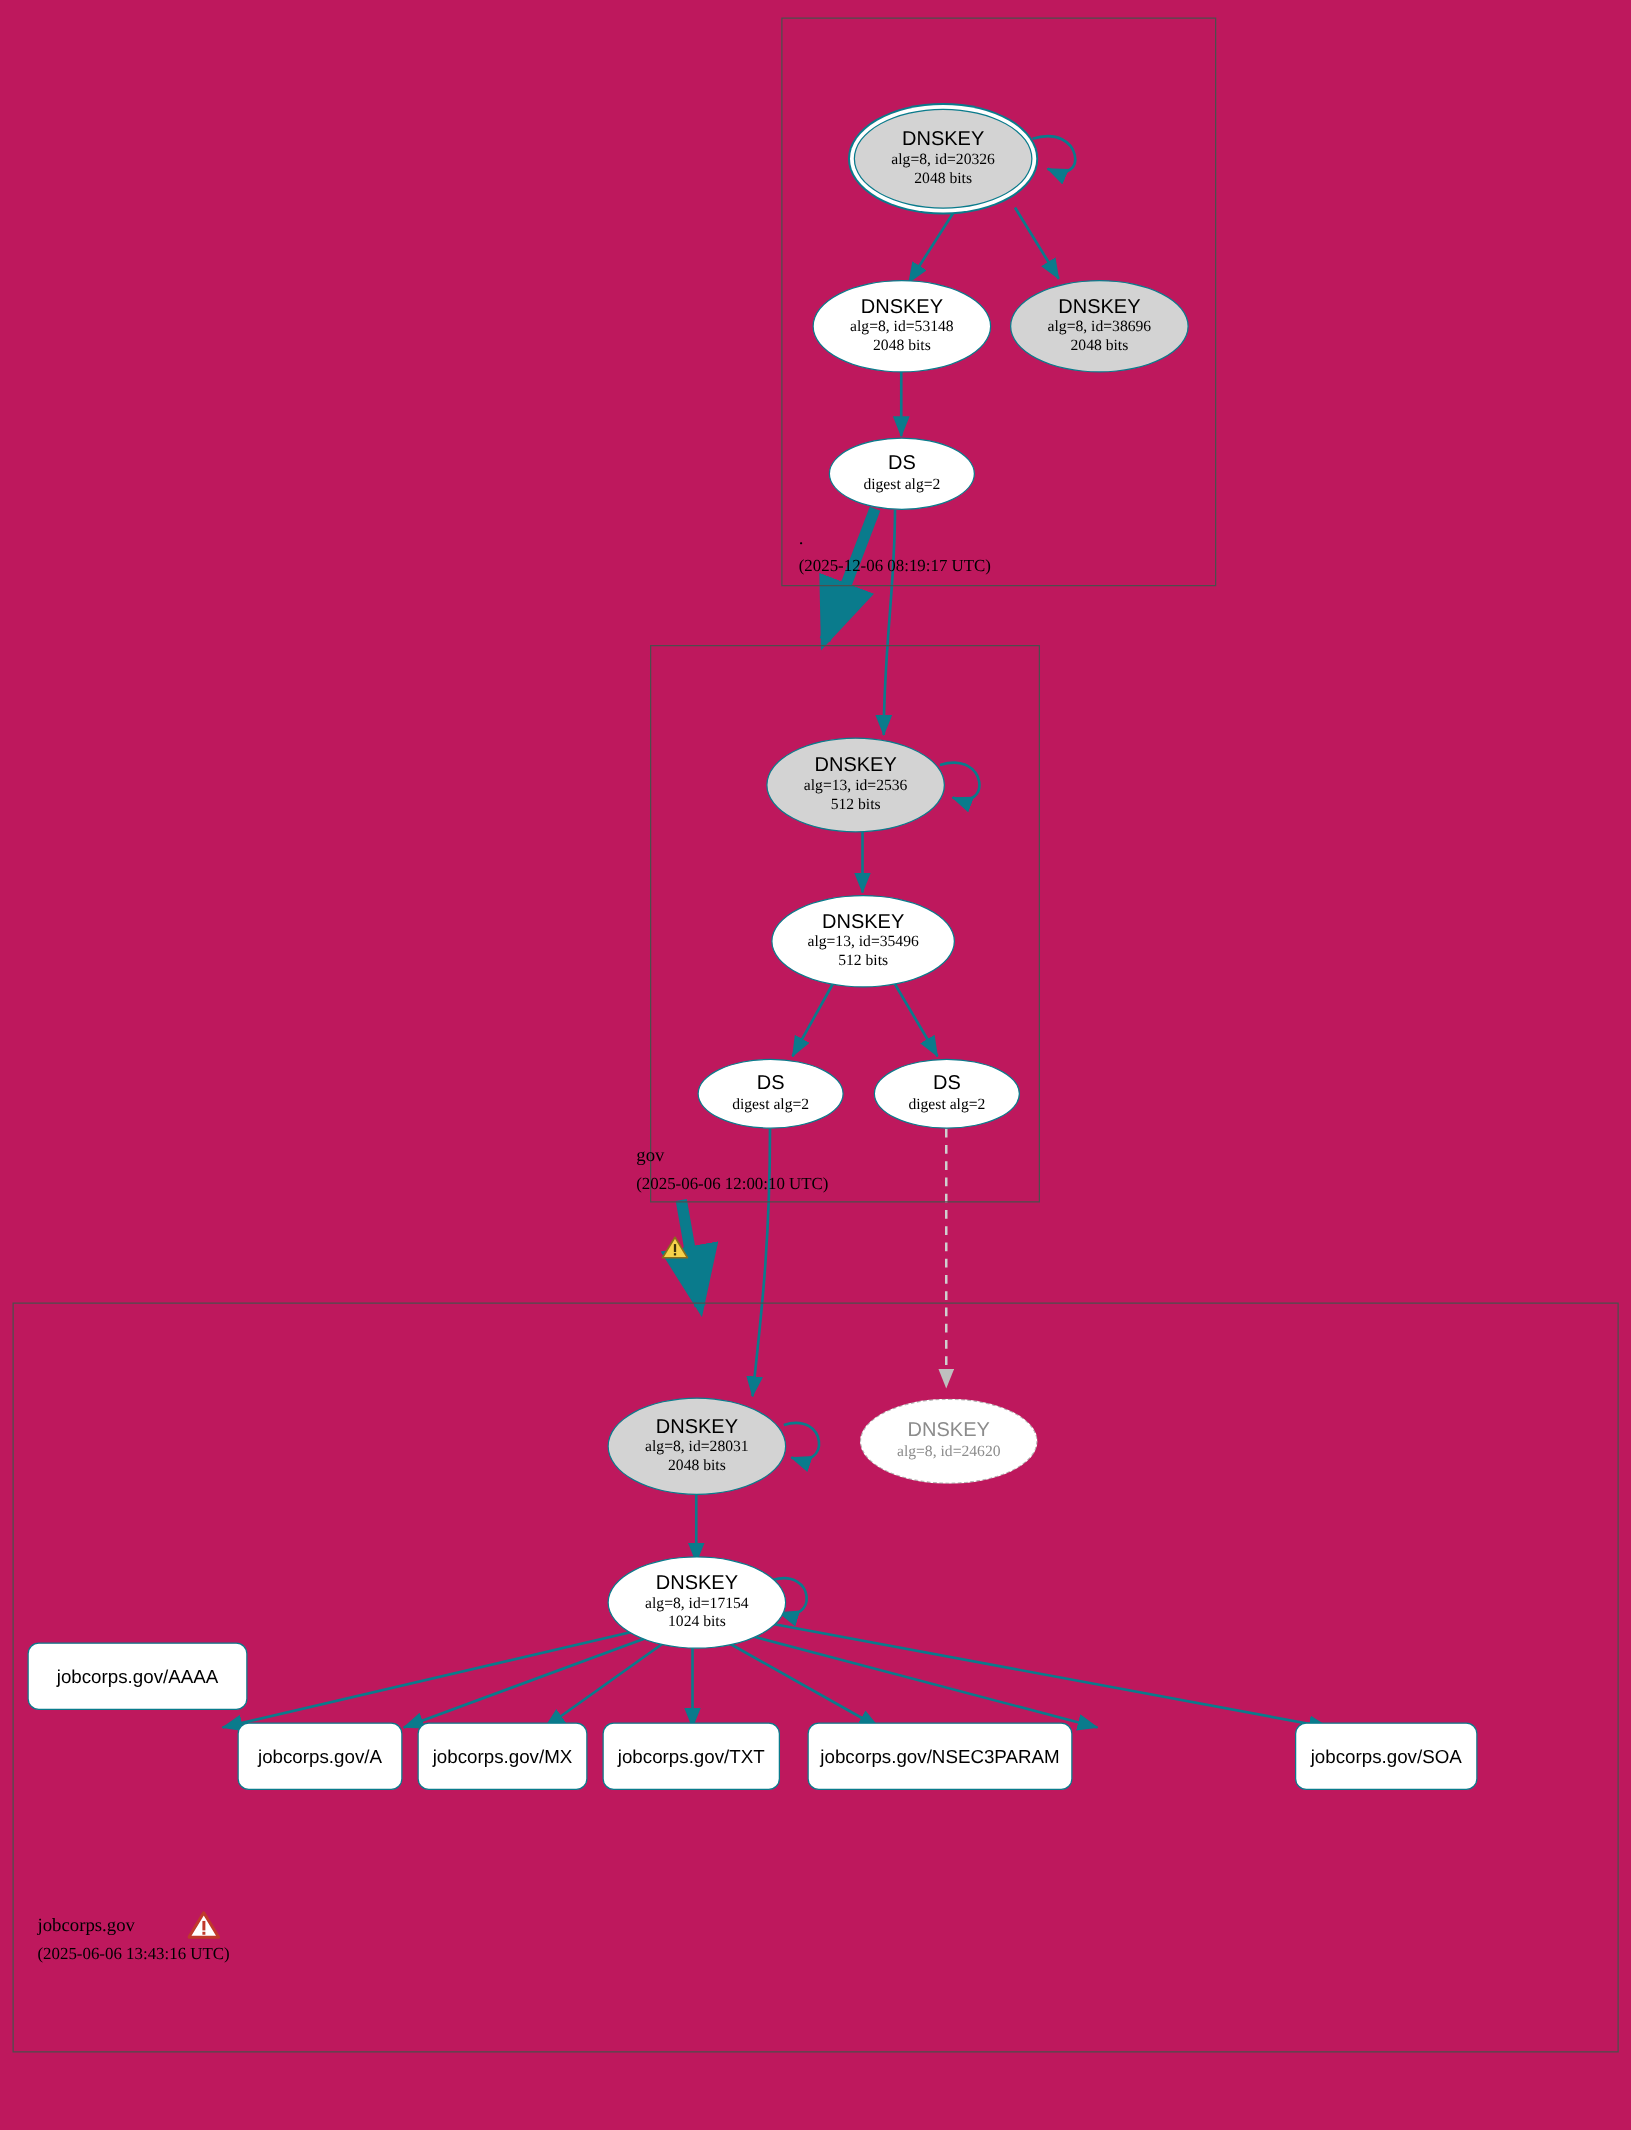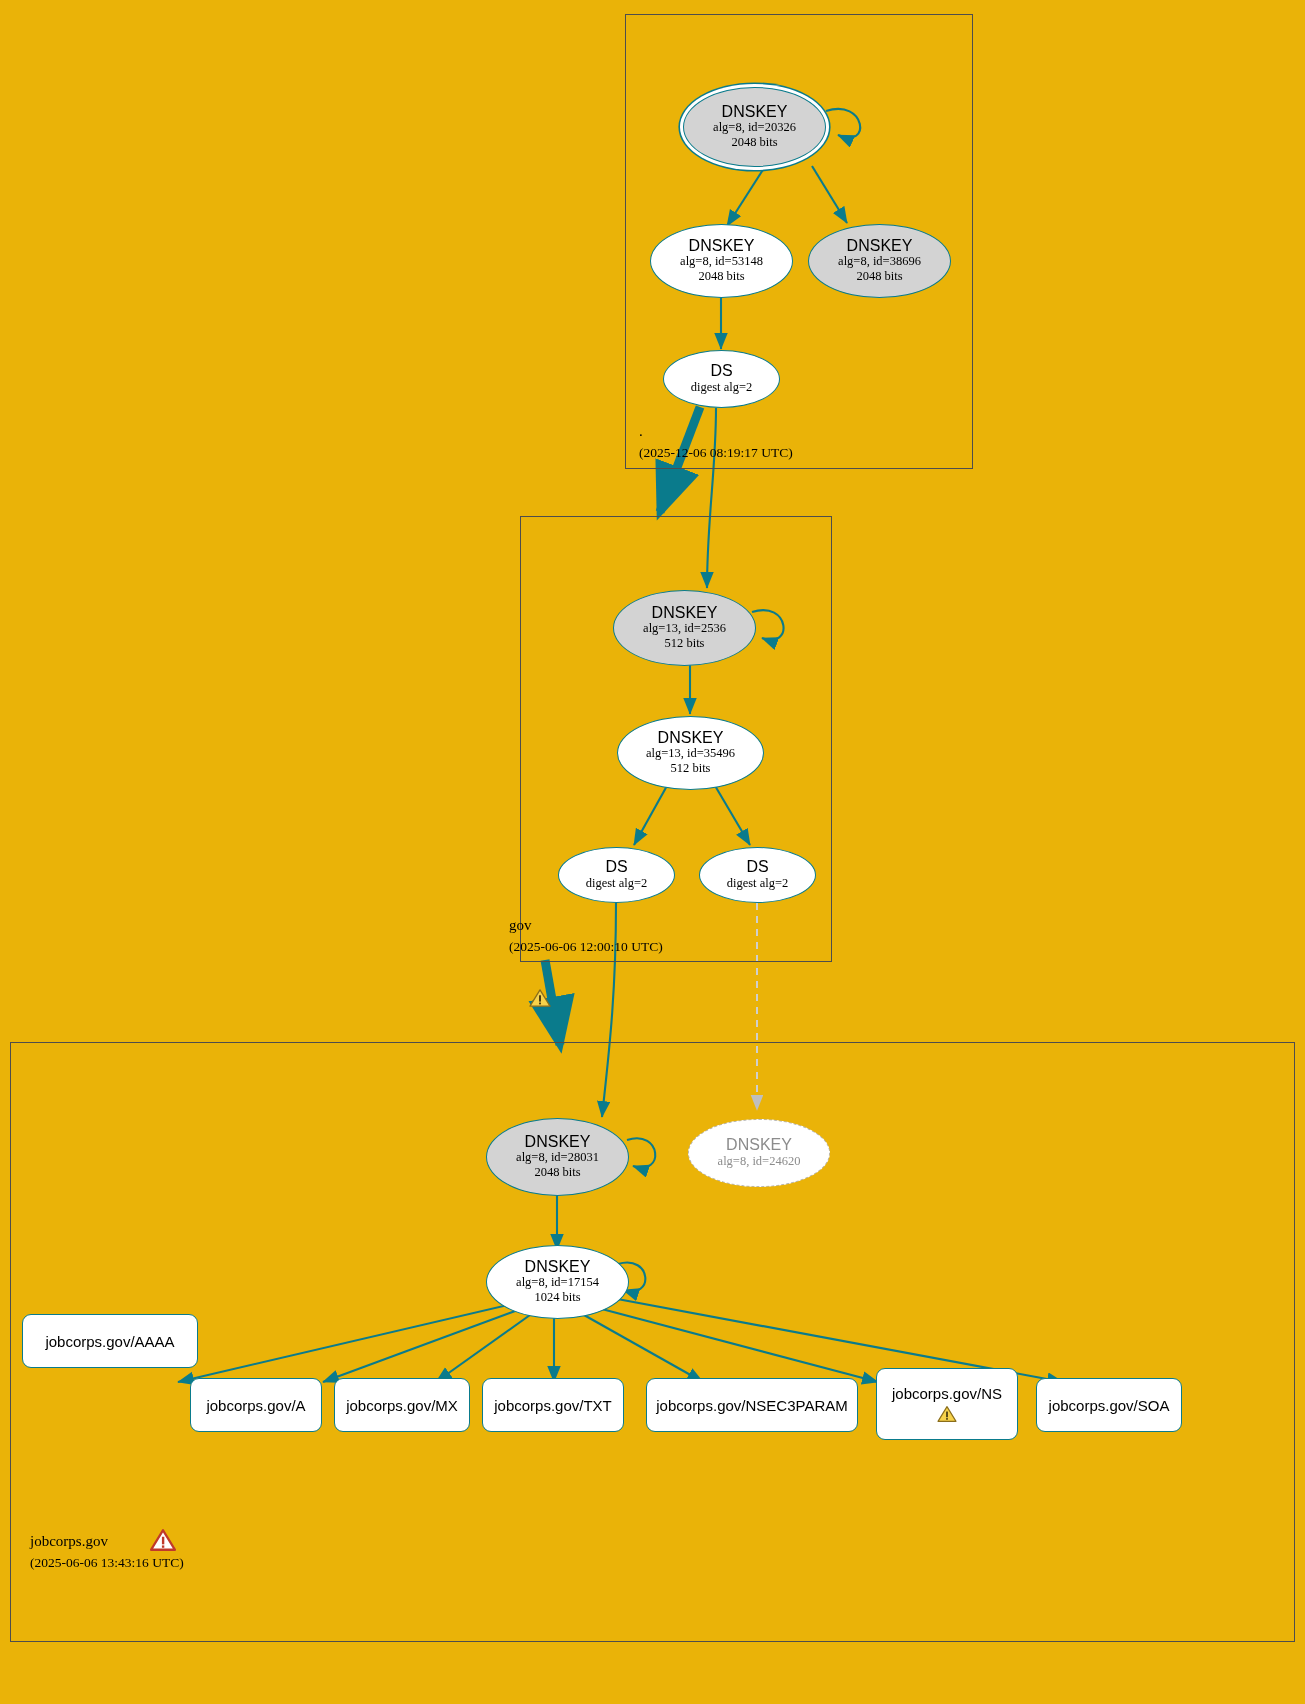--- a/index.html
+++ b/index.html
@@ -5,21 +5,21 @@
   * { box-sizing: border-box; }
   html, body {
     margin: 0; padding: 0;
     background: #ffffff;
     font-family: "Liberation Sans", sans-serif;
   }
   #stage {
     position: relative;
     width: 1305px;
     height: 1704px;
-    background: #eab308;
+    background: #be185d;
     overflow: hidden;
   }
   svg.layer {
     position: absolute;
     left: 0; top: 0;
     width: 1305px; height: 1704px;
     overflow: visible;
   }
   .zone-box {
     position: absolute;
@@ -251,28 +251,20 @@
   </div>
   <div class="rrbox" style="left:334px; top:1378px; width:136px; height:54px;">
     <span>jobcorps.gov/MX</span>
   </div>
   <div class="rrbox" style="left:482px; top:1378px; width:142px; height:54px;">
     <span>jobcorps.gov/TXT</span>
   </div>
   <div class="rrbox" style="left:646px; top:1378px; width:212px; height:54px;justify-content:center;">
     <span>jobcorps.gov/NSEC3PARAM</span>
   </div>
-  <div class="rrbox" style="left:876px; top:1368px; width:142px; height:72px;">
-    <span>jobcorps.gov/NS</span>
-    <svg style="width:20px;height:18px;margin-top:3px;" viewBox="0 0 24 22">
-      <path d="M12 2 L23 20 L1 20 Z" fill="#f7d24a" stroke="#8a6d1a" stroke-width="1.4" stroke-linejoin="round"></path>
-      <rect x="11" y="8" width="2" height="7" fill="#3b2f0b"></rect>
-      <rect x="11" y="16" width="2" height="2" fill="#3b2f0b"></rect>
-    </svg>
-  </div>
   <div class="rrbox" style="left:1036px; top:1378px; width:146px; height:54px;">
     <span>jobcorps.gov/SOA</span>
   </div>
 
   <div class="footer-label" style="left:30px; top:1530px;">
     <span>jobcorps.gov</span>
     <span class="ts">(2025-06-06 13:43:16 UTC)</span>
   </div>
 
   <svg class="err-tri" style="left:150px; top:1528px; width:26px; height:24px;" viewBox="0 0 24 22">

